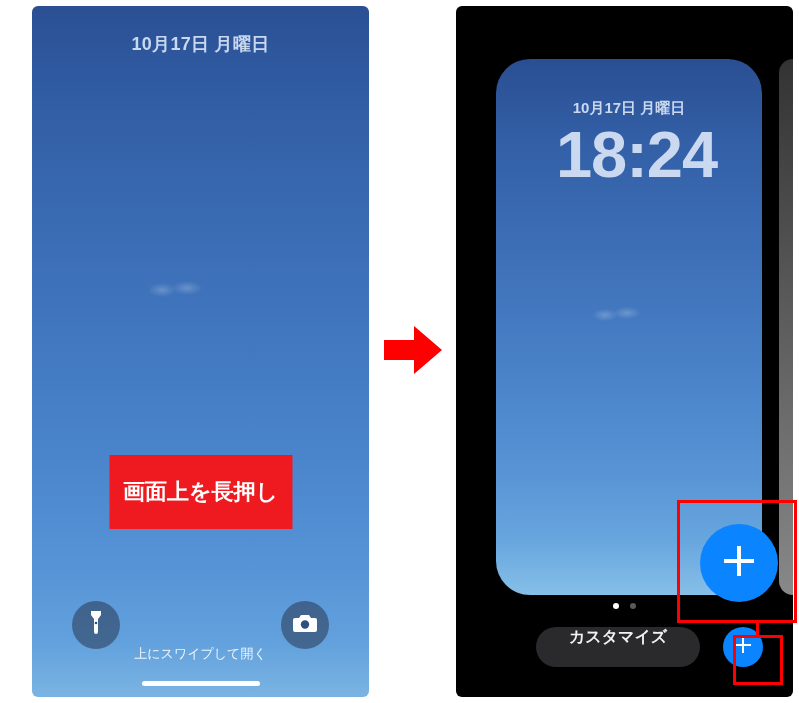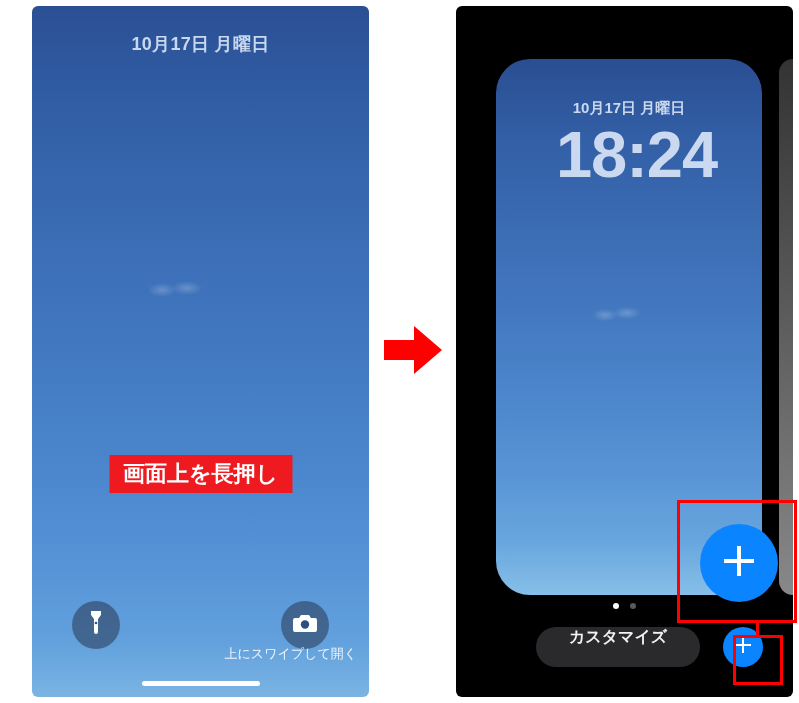--- a/index.html
+++ b/index.html
@@ -68,41 +68,41 @@
   }
   .callout {
     position: absolute;
     top: 449px;
     left: 50%;
     transform: translateX(-50%);
     background: #ef1a1f;
     color: #ffffff;
     font-size: 22px;
     font-weight: 700;
-    padding: 4px 14px;
+    padding: 22px 14px;
     white-space: nowrap;
   }
   .quick-btn {
     position: absolute;
     bottom: 48px;
     width: 48px;
     height: 48px;
     border-radius: 50%;
     background: rgba(40,55,80,0.55);
     display: flex;
     align-items: center;
     justify-content: center;
   }
   .quick-left { left: 40px; }
   .quick-right { right: 40px; }
   .swipe-text {
     position: absolute;
     bottom: 34px;
-    left: 0; right: 12px;
-    text-align: right;
+    left: 0; right: 0;
+    text-align: center;
     color: #eef3fb;
     font-size: 13px;
     font-weight: 500;
   }
   .home-indicator {
     position: absolute;
     bottom: 11px;
     left: 50%;
     transform: translateX(-50%);
     width: 118px;

